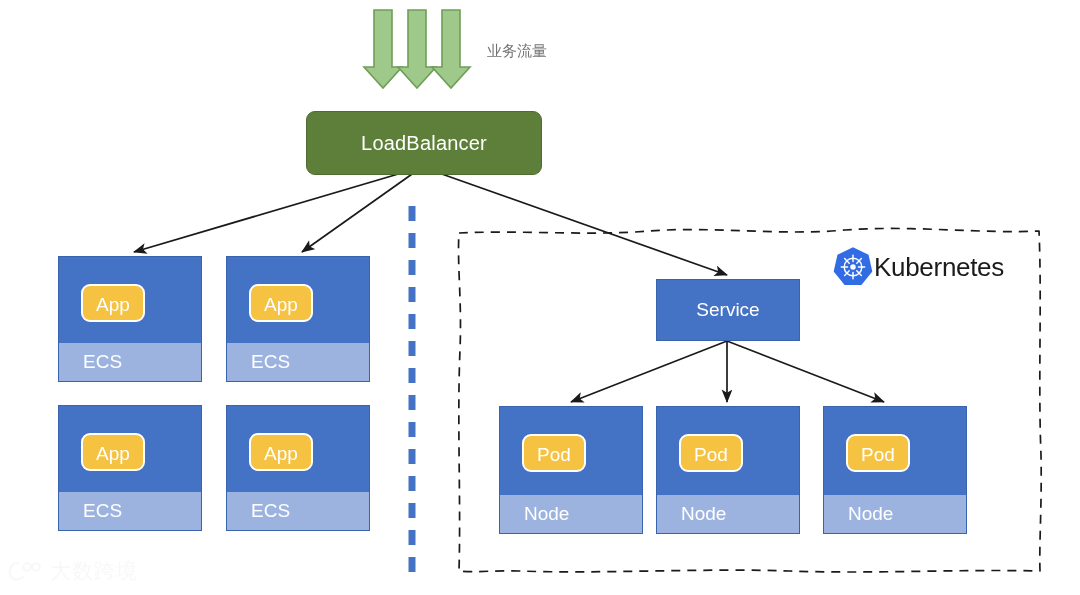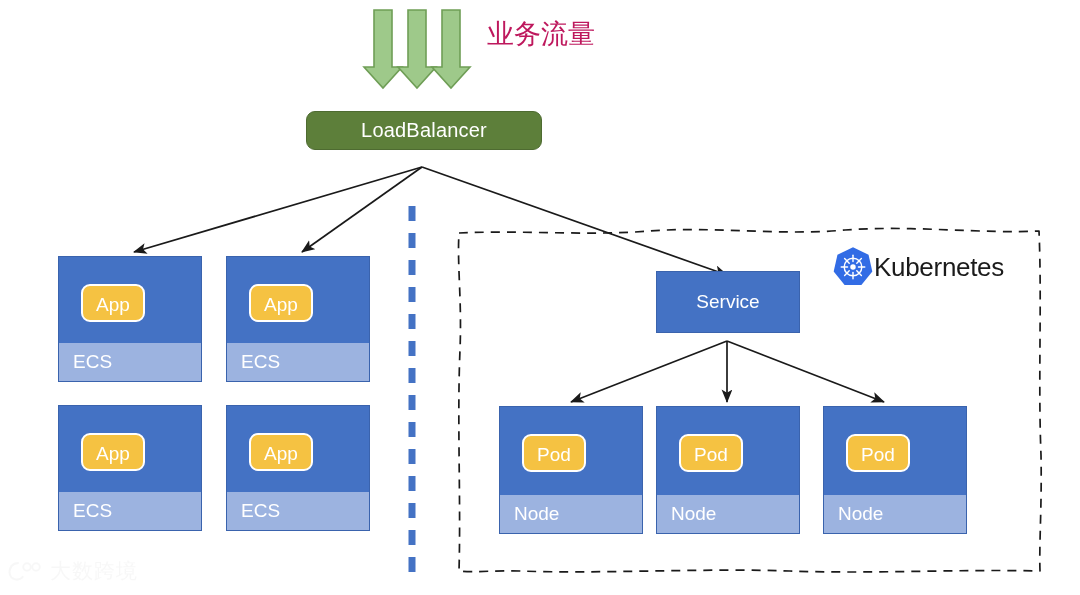--- a/index.html
+++ b/index.html
@@ -21,35 +21,35 @@
   
   #vector-layer {
     position: absolute; left: 0; top: 0;
     width: 1080px; height: 595px;
     pointer-events: none;
   }
 
   
   .lb-box {
     left: 306px; top: 111px;
-    width: 236px; height: 39px;
+    width: 236px; height: 64px;
     background: #5d7f3a;
     border: 1px solid #4e6b31;
     border-radius: 9px;
     display: flex; align-items: center; justify-content: center;
     color: #ffffff;
     font-size: 20px;
     letter-spacing: 0.2px;
   }
 
   
   .traffic-label {
-    left: 487px; top: 16px;
-    font-size: 27px;
-    color: #be185d;
+    left: 487px; top: 42px;
+    font-size: 15px;
+    color: #737373;
     white-space: nowrap;
   }
 
   
   .host-box {
     background: #4472c4;
     border: 1px solid #3a63ad;
     display: flex;
     flex-direction: column;
     justify-content: flex-end;
@@ -57,37 +57,37 @@
   .host-upper {
     flex: 1 1 auto;
     position: relative;
   }
   .host-band {
     background: #9cb3e0;
     color: #ffffff;
     font-size: 19px;
     display: flex;
     align-items: center;
-    padding-left: 14px;
+    padding-left: 24px;
   }
   .pill {
     position: absolute;
     left: 22px; top: 27px;
     background: #f5c242;
     border: 2px solid #ffffff;
     border-radius: 9px;
     color: #ffffff;
     font-size: 19px;
     padding: 9px 13px 5px 13px;
     line-height: 1.05;
   }
 
   
   .service-box {
-    left: 656px; top: 271px;
+    left: 656px; top: 279px;
     width: 144px; height: 62px;
     background: #4472c4;
     border: 1px solid #3a63ad;
     display: flex; align-items: center; justify-content: center;
     color: #ffffff;
     font-size: 19px;
   }
 
   
   .k8s-brand {

